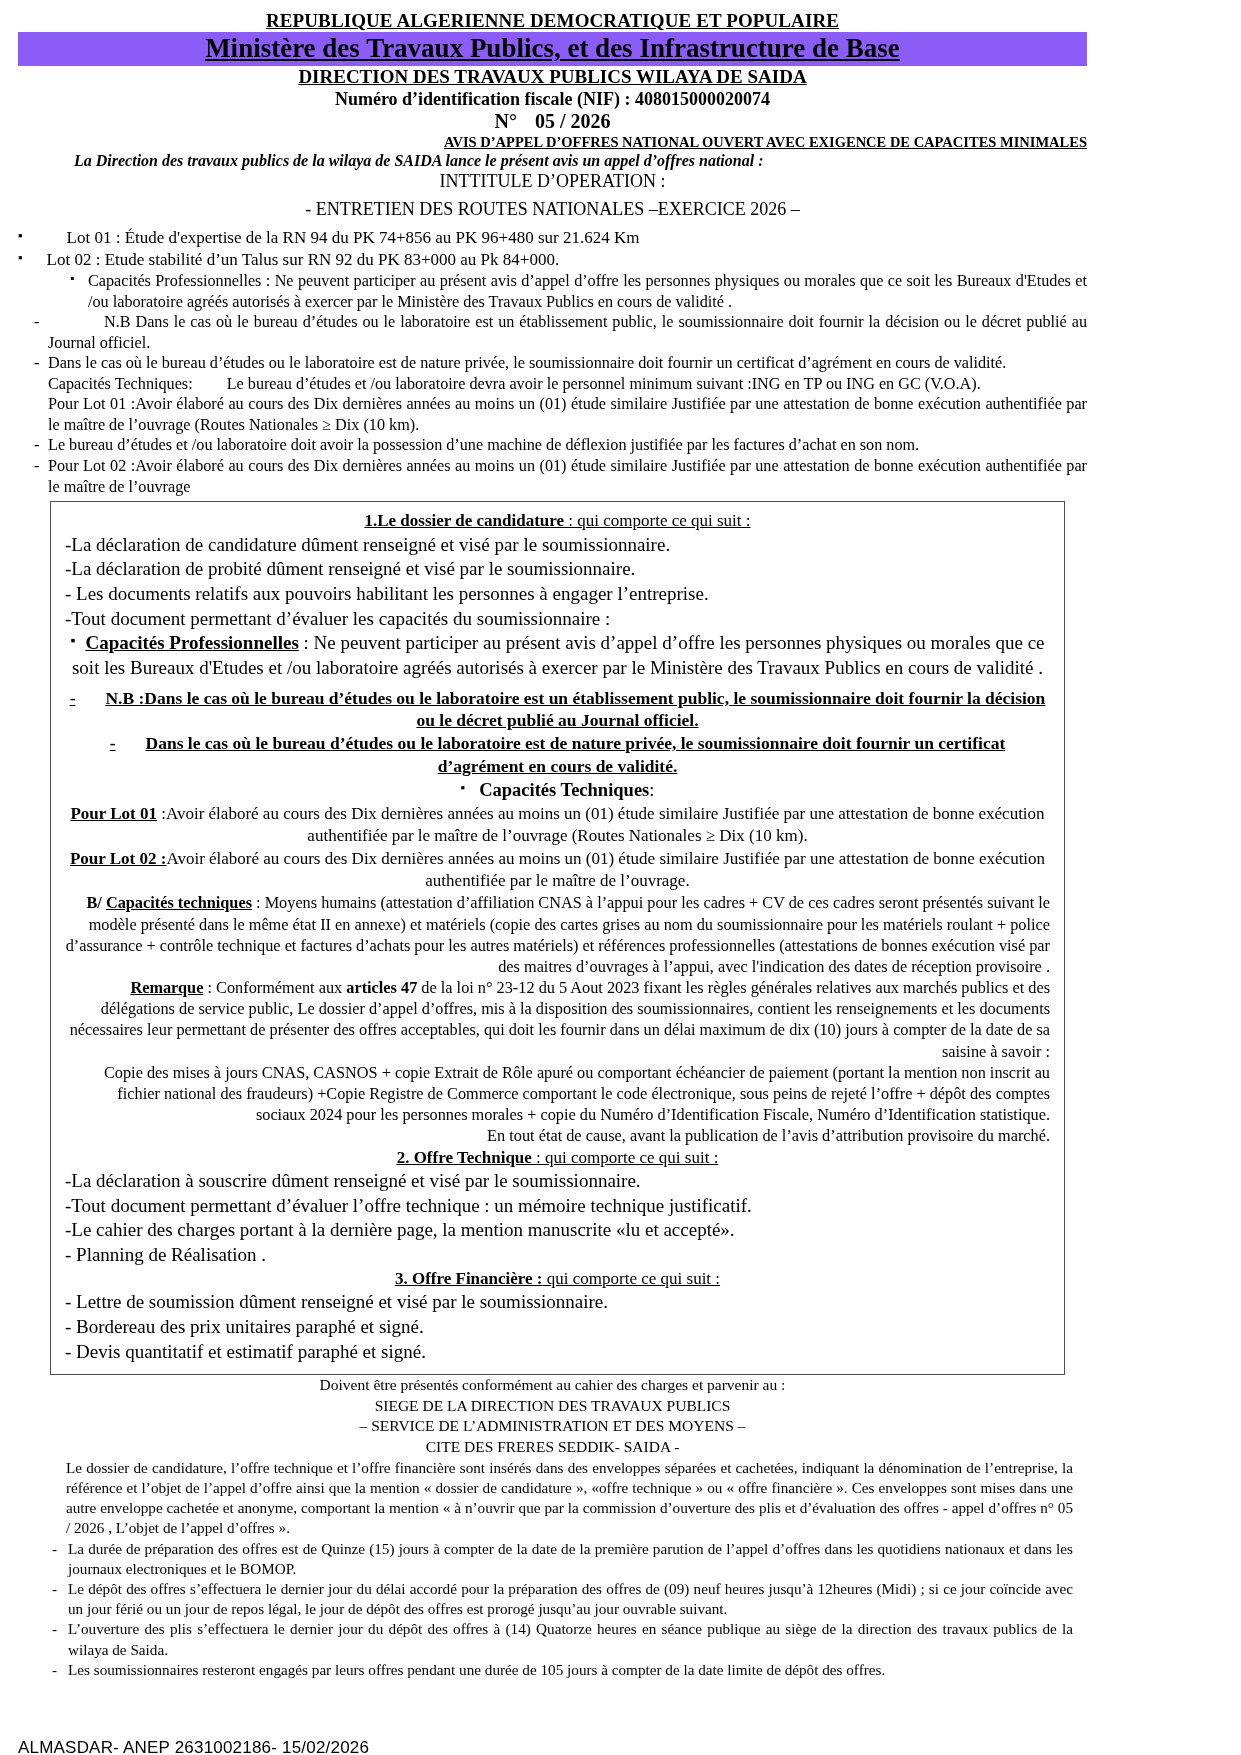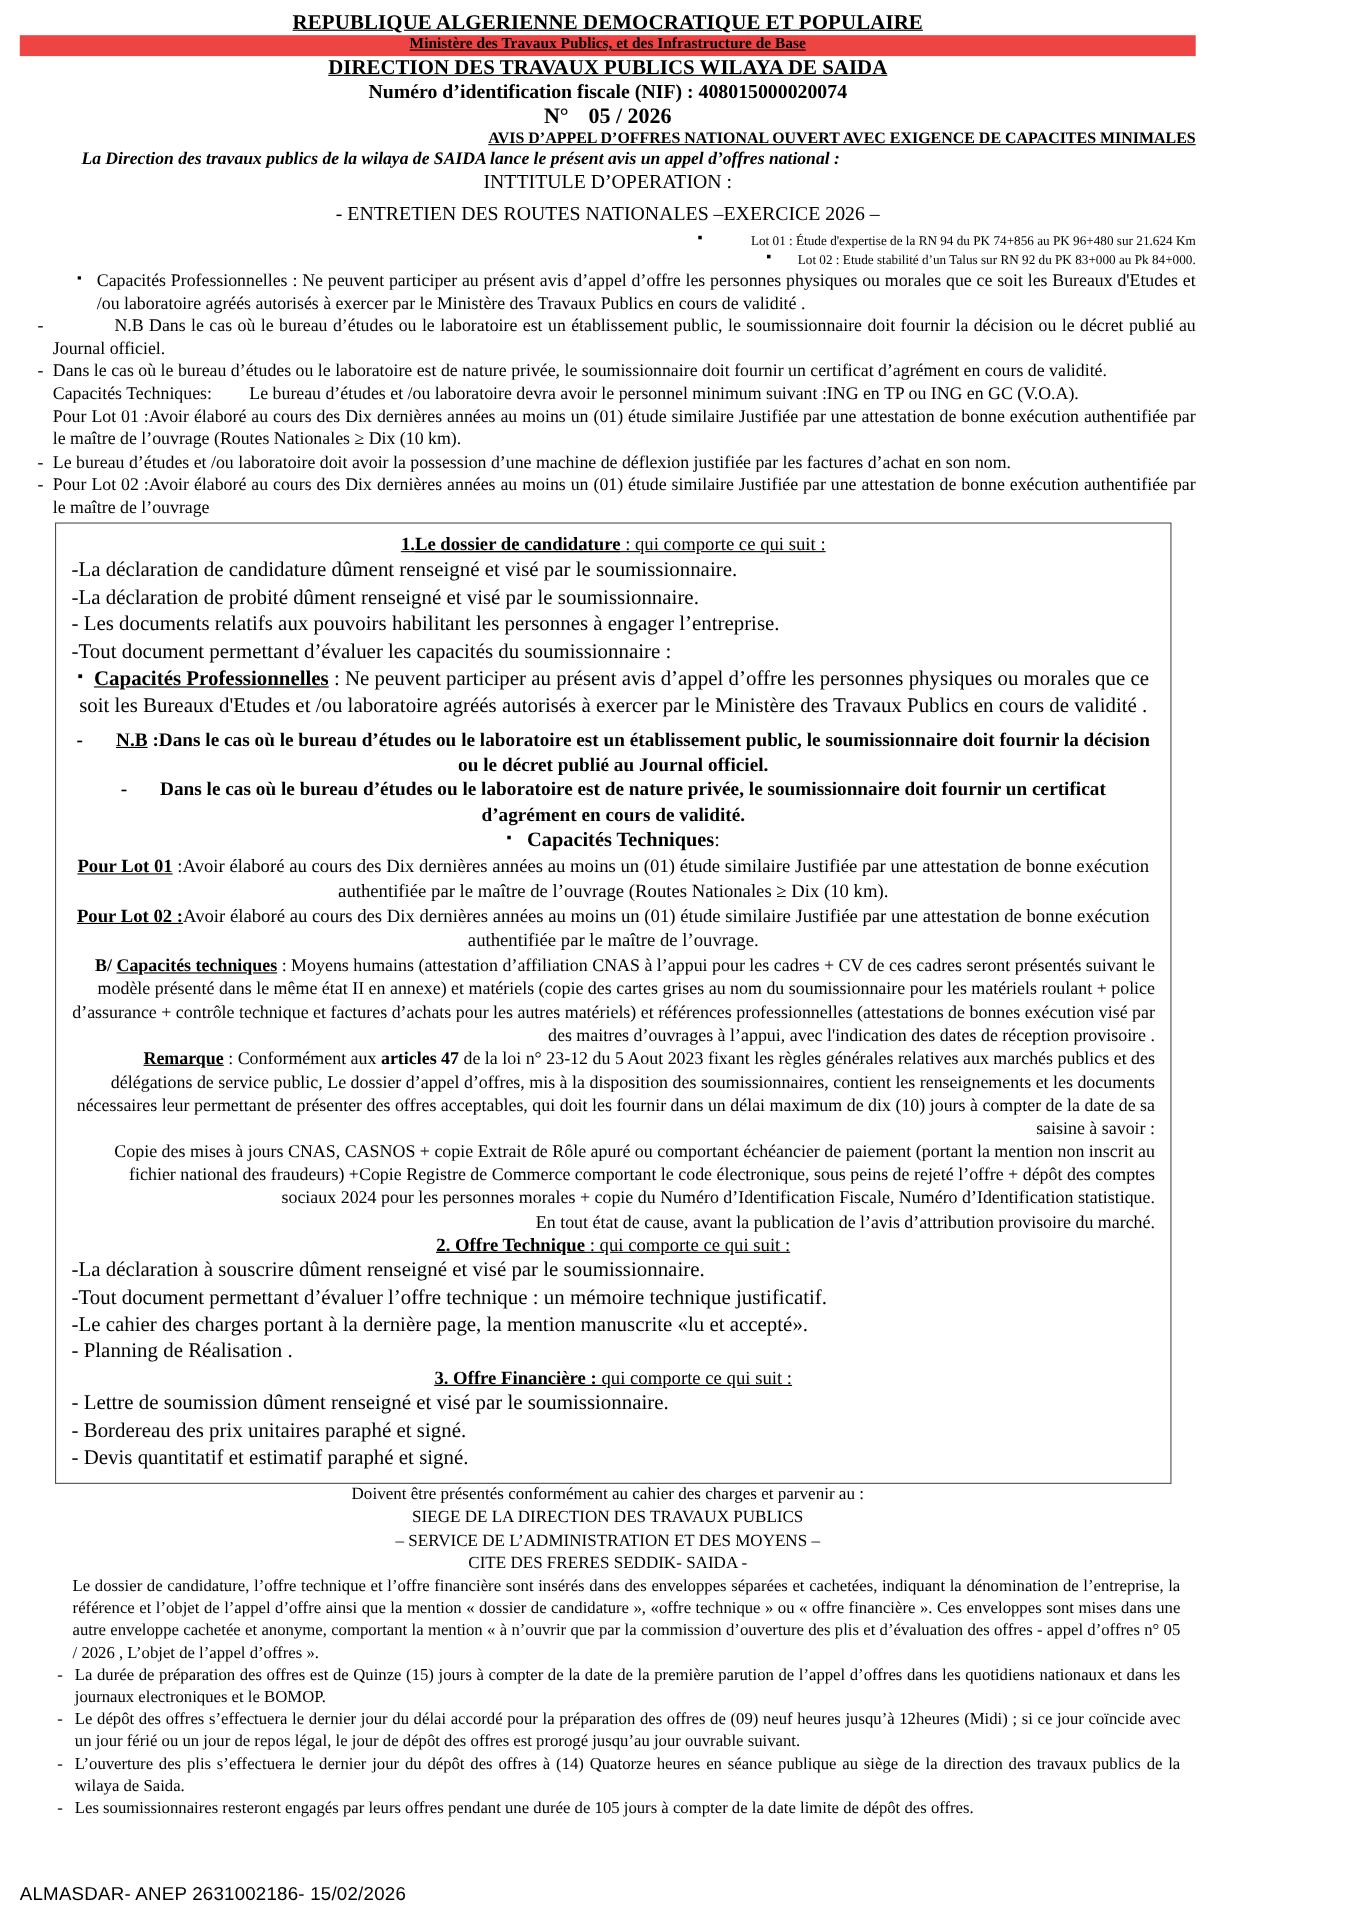--- a/index.html
+++ b/index.html
@@ -24,22 +24,22 @@
 
   
   .hdr-line {
     text-align: center;
     font-weight: bold;
     line-height: 1.18;
   }
   .u { text-decoration: underline; }
   .h1 { font-size: 19px; letter-spacing: .1px; }
   .h2 {
-    font-size: 14px;
-    background: #ef4444;
+    font-size: 27px;
+    background: #8b5cf6;
     padding: 1px 0 1px 0;
   }
   .h3 { font-size: 19px; text-decoration: underline; }
   .h4 { font-size: 18px; font-weight: bold; }
   .h5 { font-size: 20px; }
   .h5 .num { margin-left: 18px; }
   .h6 { font-size: 14.5px; text-align: right; }
   .intro-italic {
     font-style: italic;
     font-weight: bold;
@@ -48,22 +48,22 @@
     padding-left: 56px;
     line-height: 1.2;
   }
   .center-line {
     text-align: center;
     font-size: 18px;
     line-height: 1.25;
   }
 
   .lot-line {
-    text-align: right;
-    font-size: 12px;
+    text-align: left;
+    font-size: 17px;
     line-height: 1.3;
     position: relative;
   }
   .sqbullet::before {
     content: "\25AA";
     font-size: 13px;
     position: relative;
     top: -3px;
     margin-right: 44px;
   }
@@ -123,20 +123,21 @@
   .fb-capbody {
     text-align: center;
     font-size: 19px;
     line-height: 1.3;
   }
   .fb-nb {
     text-align: center;
     font-size: 17.5px;
     font-weight: bold;
     line-height: 1.3;
+    text-decoration: underline;
   }
   .fb-nb .dash { margin-right: 30px; }
   .fb-tech {
     text-align: center;
     font-size: 18.5px;
     font-weight: bold;
     line-height: 1.35;
   }
   .fb-lot {
     text-align: center;

